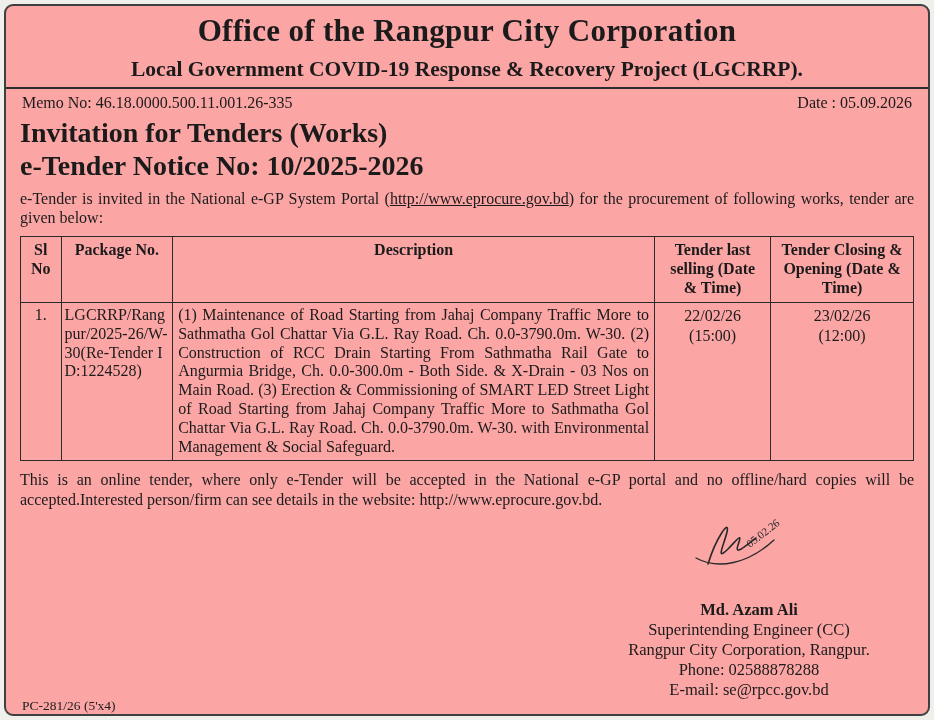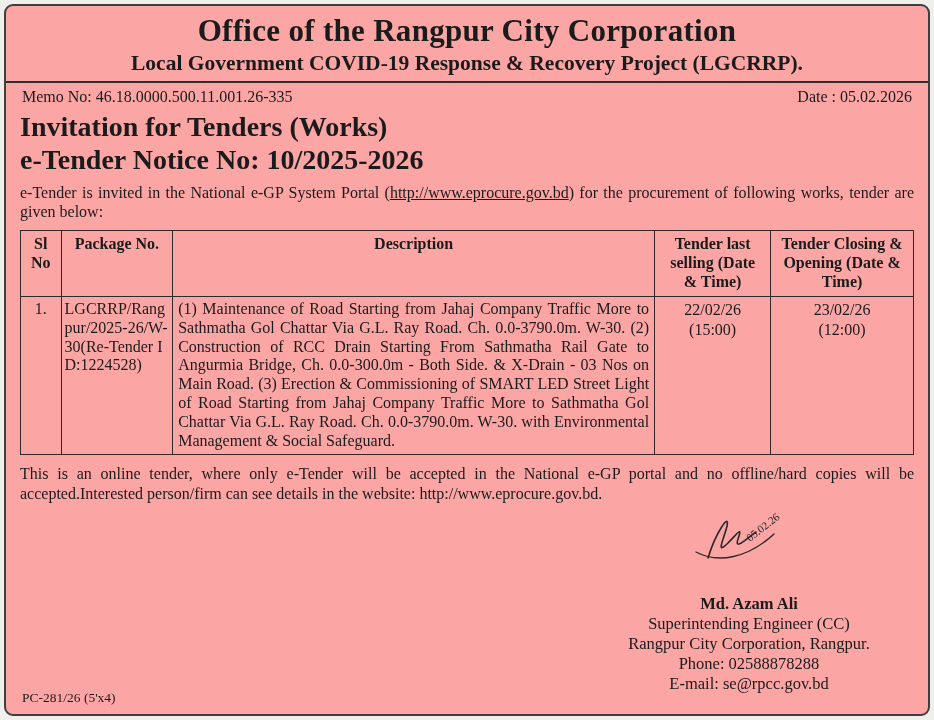--- a/index.html
+++ b/index.html
@@ -25,21 +25,21 @@
     font-size: 31px;
     font-weight: bold;
     line-height: 1.12;
     letter-spacing: 0.3px;
   }
   .subtitle {
     text-align: center;
     font-size: 21.5px;
     font-weight: bold;
     line-height: 1.2;
-    margin-top: 2px;
+    margin-top: 8px;
   }
   .rule {
     border-bottom: 2px solid #2e2e2e;
     margin: 4px -14px 5px -14px;
   }
   .memo-row {
     display: flex;
     justify-content: space-between;
     font-size: 16px;
     margin: 2px 2px 4px 2px;
@@ -102,36 +102,36 @@
     margin-left: auto;
     text-align: center;
     font-size: 16.5px;
     line-height: 1.22;
     margin-top: 24px;
   }
   .signatory-block .name { font-weight: bold; }
   .print-ref {
     position: absolute;
     left: 16px;
-    bottom: 8px;
+    bottom: 0;
     font-size: 13.5px;
   }
 </style>
 </head>
 <body>
 
 <div class="page">
 
   <div class="title">Office of the Rangpur City Corporation</div>
   <div class="subtitle">Local Government COVID-19 Response &amp; Recovery Project (LGCRRP).</div>
   <div class="rule"></div>
 
   <div class="memo-row">
     <span>Memo No: 46.18.0000.500.11.001.26-335</span>
-    <span>Date : 05.02.2026</span>
+    <span>Date : 05.09.2026</span>
   </div>
 
   <div class="notice-heading">Invitation for Tenders (Works)</div>
   <div class="notice-heading">e-Tender Notice No: 10/2025-2026</div>
 
   <p class="intro"><span>e-Tender is invited in the National e-GP System Portal (</span><span class="url-link">http://www.eprocure.gov.bd</span><span>) for the procurement of following works, tender are given below:</span></p>
 
   <table class="tender-table">
     <colgroup>
       <col class="col-sl">

